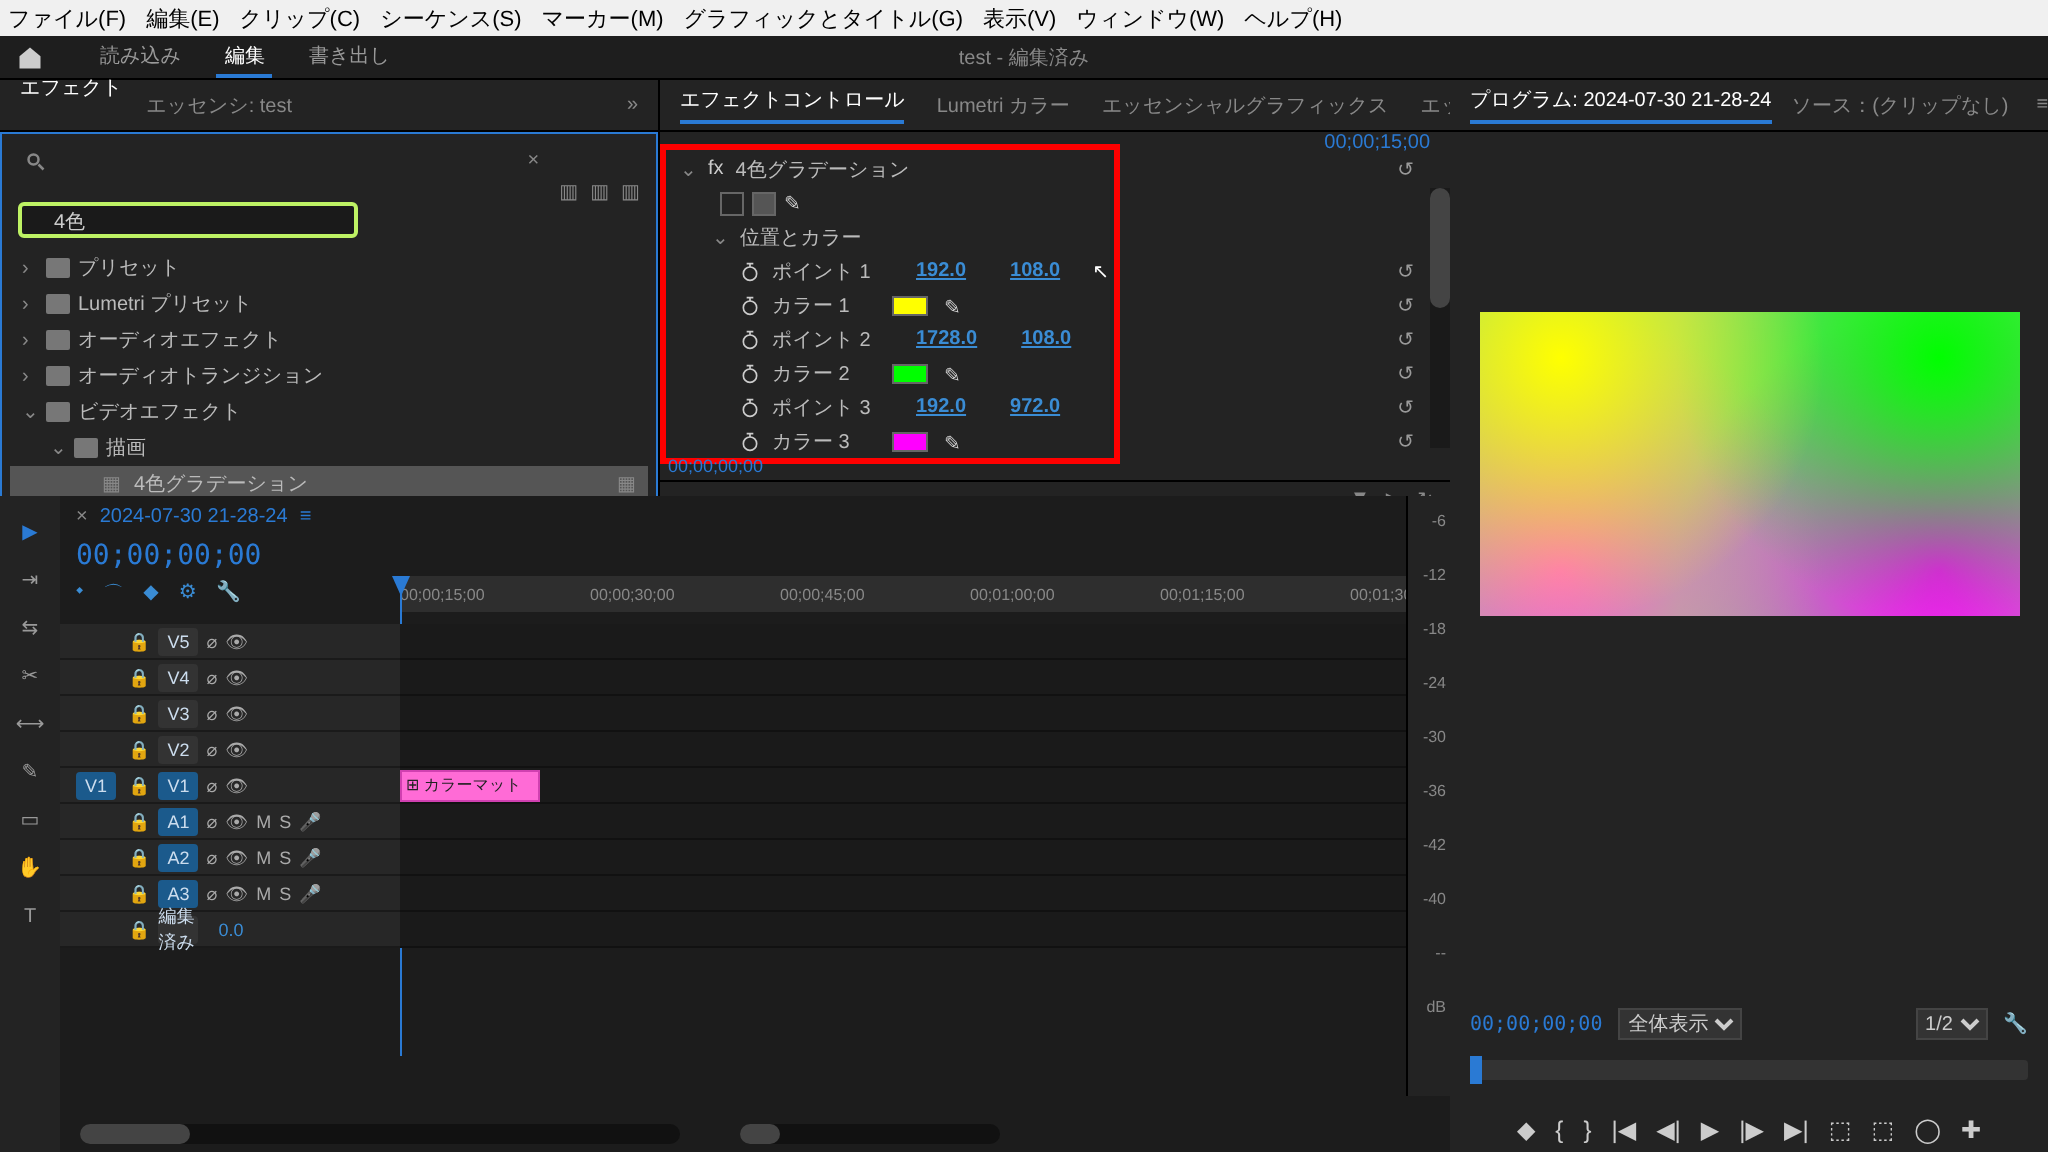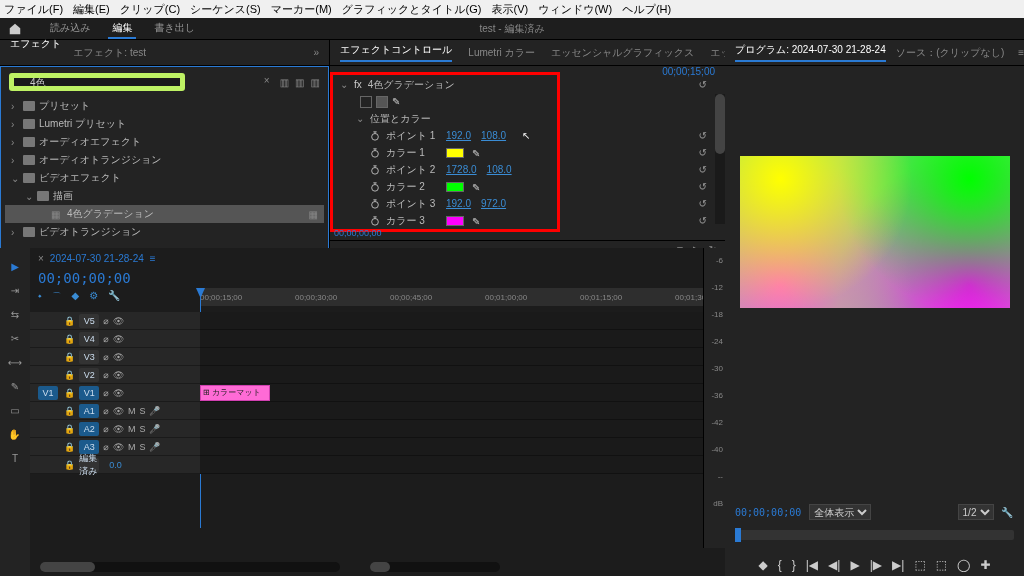--- a/index.html
+++ b/index.html
@@ -17,21 +17,21 @@
 
 .workspace { display: flex; height: 536px; }
 
 
 .leftcol { width: 330px; display: flex; flex-direction: column; border-right: 1px solid #000; }
 .panel-tabs { height: 26px; display: flex; align-items: center; gap: 12px; padding: 0 10px; background: #232323; border-bottom: 1px solid #000; }
 .panel-tabs .tab { color: #888; }
 .panel-tabs .tab.act { color: #fff; border-bottom: 2px solid #2a7ad4; padding-bottom: 16px; }
 .effpanel { background: #232323; flex: 0 0 200px; border: 1px solid #2a7ad4; padding: 4px; display: flex; flex-direction: column; }
 .searchrow { display: flex; align-items: center; gap: 6px; padding: 2px 4px; }
-.searchbox { flex: 1; background: #1a1a1a; border: 5px solid #bef264; color: #ccc; padding: 2px 18px 0 16px; height: 18px; border-radius: 3px; font-size: 10px; position: relative; }
+.searchbox { flex: 1; background: #1a1a1a; border: 2px solid #bef264; color: #ccc; padding: 2px 18px 0 16px; height: 18px; border-radius: 3px; font-size: 10px; position: relative; margin-top: 28px; }
 .searchwrap { position: relative; flex: 1; }
 .searchwrap .mag { position: absolute; left: 4px; top: 3px; width: 10px; height: 10px; color: #888; }
 .searchwrap .x { position: absolute; right: 4px; top: 2px; color: #888; cursor: pointer; }
 .icons3 { display: flex; gap: 6px; color: #888; }
 .tree { margin-top: 4px; flex: 1; overflow: hidden; }
 .tree-row { display: flex; align-items: center; height: 18px; padding-left: 6px; gap: 4px; color: #bbb; }
 .tree-row.sel { background: #555; }
 .tree-row .arrow { width: 8px; color: #888; }
 .tree-row .folder { width: 12px; height: 10px; background: #777; border-radius: 1px; }
 .ind1 { padding-left: 20px; }
@@ -43,21 +43,21 @@
 .mid-tabs { height: 26px; display: flex; align-items: center; gap: 16px; padding: 0 10px; background: #232323; border-bottom: 1px solid #000; }
 .mid-tabs .tab { color: #888; white-space: nowrap; }
 .mid-tabs .tab.act { color: #fff; border-bottom: 2px solid #2a7ad4; padding-bottom: 3px; }
 .mid-tabs .expand { margin-left: auto; color: #2a7ad4; font-weight: bold; }
 .ecpanel { background: #232323; flex: 0 0 174px; position: relative; }
 .redbox { position: absolute; left: 0; top: 6px; width: 230px; height: 160px; border: 3px solid #f00; }
 .ecrow { display: flex; align-items: center; height: 17px; padding-left: 10px; gap: 6px; position: relative; }
 .ecrow .arrow { width: 8px; color: #888; }
 .ecrow .stop { width: 10px; height: 10px; }
 .ecrow .label { color: #bbb; min-width: 50px; }
-.ecrow .val { color: #3a8cd4; text-decoration: underline; margin-left: 4px; }
+.ecrow .val { color: #3a8cd4; text-decoration: underline; margin-left: 16px; font-weight: bold; }
 .ecrow .swatch { width: 18px; height: 10px; border: 1px solid #666; margin-left: 4px; }
 .ecrow .eyedrop { width: 10px; height: 10px; margin-left: 2px; color: #ccc; }
 .ecrow .reset { position: absolute; right: 18px; color: #999; }
 .fx-toggles { display:flex; gap:4px; margin-left:4px;}
 .fx-toggles span{ width:12px;height:12px;border:1px solid #666; display:inline-block; }
 .ec-time { position:absolute; right:10px; top:0; color:#2a7ad4; font-size:10px;}
 .ec-tc { color:#2a7ad4; position:absolute; bottom:2px; left:4px; font-size:9px;}
 .ec-foot { height: 18px; background:#232323; display:flex; justify-content:flex-end; align-items:center; gap:8px; padding:0 8px; color:#888; border-top:1px solid #000;}
 .scrollbar-v { position:absolute; right:0; top:28px; width:10px; height:130px; background:#1a1a1a;}
 .scrollbar-v::after { content:''; position:absolute; top:0; width:10px; height:60px; background:#444; border-radius:5px;}
@@ -138,21 +138,21 @@
       <span class="mode">書き出し</span>
     </div>
   <span class="title">test - 編集済み</span>
 </div>
 
 <div class="workspace">
 
   <div class="leftcol">
     <div class="panel-tabs" id="eff-tabs">
         <span class="tab act">エフェクト</span>
-        <span class="tab">エフェクト: test</span>
+        <span class="tab">エッセンシ: test</span>
         <span style="margin-left:auto;color:#888">»</span>
       </div>
     <div class="effpanel">
       <div class="searchrow">
         <div class="searchwrap">
           <span class="mag">
             <svg viewBox="0 0 16 16" width="10" height="10">
                 <circle cx="6" cy="6" r="4" fill="none" stroke="#888" stroke-width="2"></circle>
                 <path stroke="#888" stroke-width="2" d="M10 10l4 4"></path>
               </svg>

